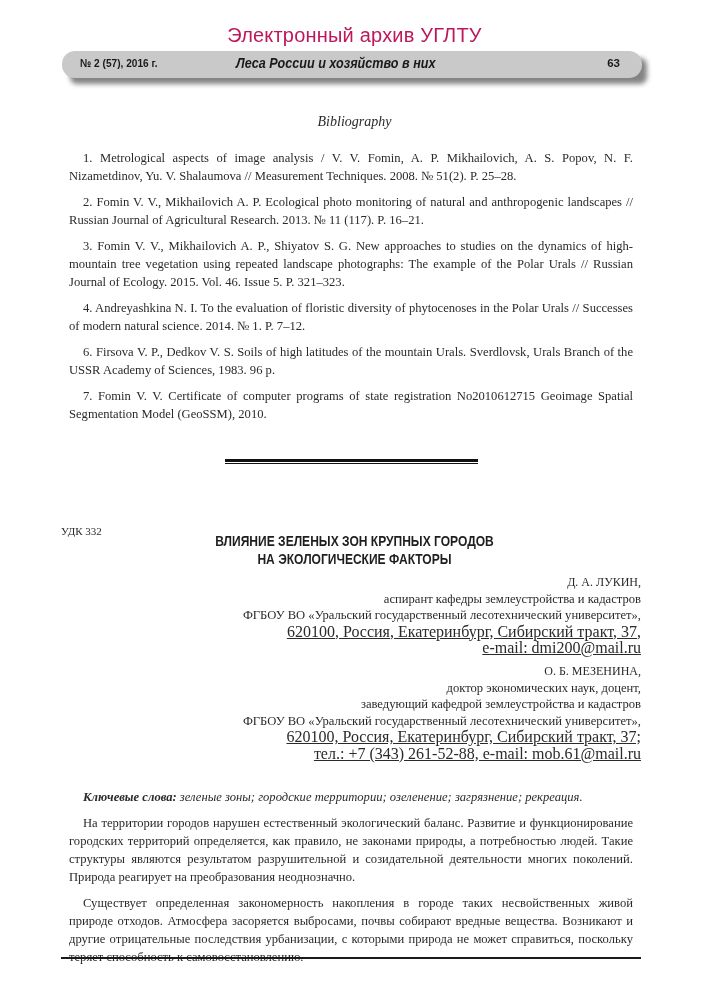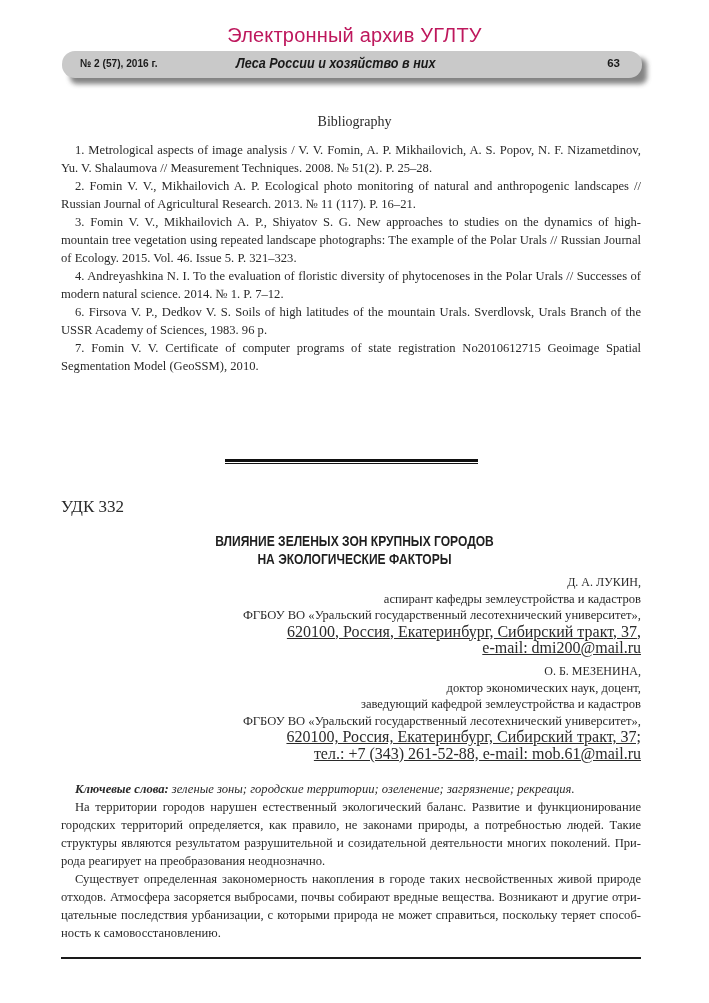--- a/index.html
+++ b/index.html
@@ -74,31 +74,32 @@
     top: 6px;
     font-size: 11.5px;
     font-weight: bold;
   }
   .biblio-heading {
     position: absolute;
     left: 0;
     top: 114px;
     width: 709px;
     text-align: center;
+    font-style: italic;
     font-size: 14px;
   }
   .text-block {
     position: absolute;
     left: 61px;
     width: 580px;
     font-size: 12.6px;
     line-height: 18px;
   }
   .text-block p {
-    margin: 0;
+    margin: 8px;
     text-align: justify;
     text-indent: 14px;
   }
   .bibliography { top: 141px; }
   .divider-double {
     position: absolute;
     left: 225px;
     top: 459px;
     width: 253px;
     height: 5px;
@@ -107,22 +108,22 @@
     position: absolute; left: 0; top: 0;
     width: 100%; height: 2.5px; background: #111;
   }
   .divider-double .thin {
     position: absolute; left: 0; top: 4px;
     width: 100%; height: 1px; background: #111;
   }
   .udk {
     position: absolute;
     left: 61px;
-    top: 497px;
-    font-size: 17px;
+    top: 525px;
+    font-size: 11px;
   }
   .article-title {
     position: absolute;
     left: 0;
     top: 532px;
     width: 709px;
     text-align: center;
     font-family: "Liberation Sans", "DejaVu Sans", sans-serif;
     font-weight: bold;
     font-size: 14px;

